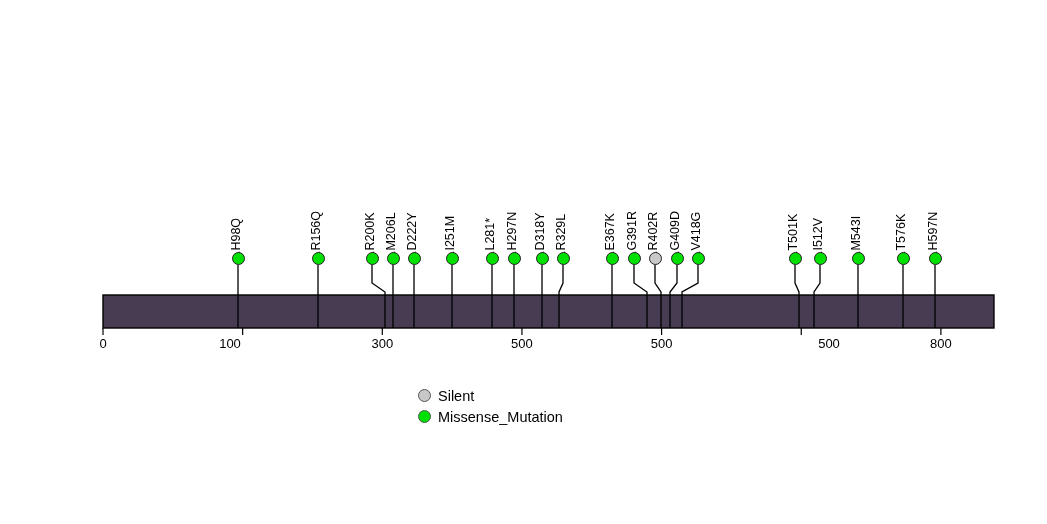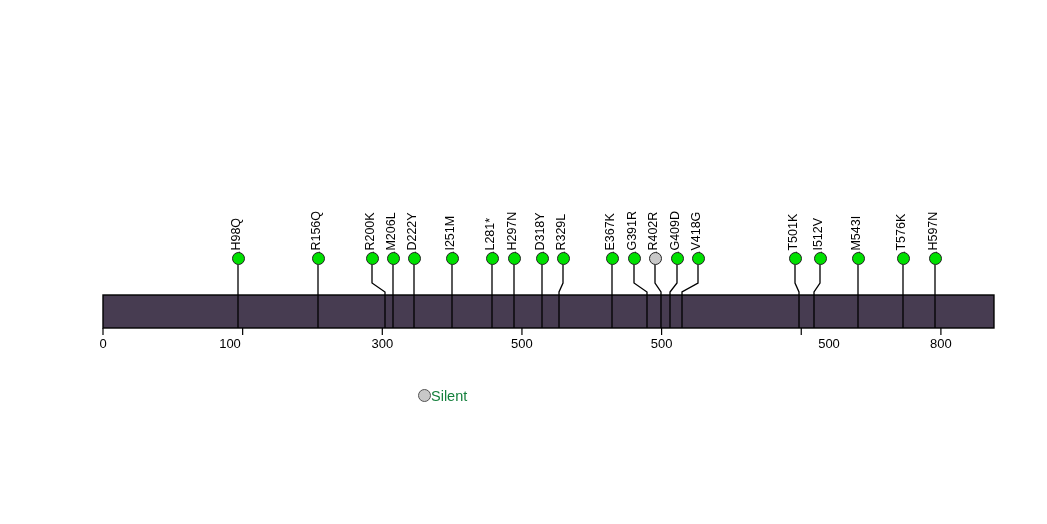--- a/index.html
+++ b/index.html
@@ -59,24 +59,24 @@
   }
   .legend-marker {
     width: 13px;
     height: 13px;
     border-radius: 50%;
     border: 1px solid #555555;
     box-sizing: border-box;
     flex: none;
   }
   .legend-text {
-    margin-left: 0;
+    margin-left: 7px;
     font-family: "Liberation Sans", sans-serif;
     font-size: 14.5px;
-    color: #15803d;
+    color: #000000;
     white-space: nowrap;
   }
 </style>
 </head>
 <body>
 
 <div id="lollipop-plot">
 
   <svg id="plot-svg" width="1047" height="524" style="position:absolute;left:0;top:0;">
       <rect x="103" y="295" width="890.9670000000001" height="33" fill="#473c51" stroke="#000000" stroke-width="1.4"></rect>
@@ -161,15 +161,19 @@
       <div class="axis-tick-label" style="left: 661.6px; top: 336px;">500</div>
       <div class="axis-tick-label" style="left: 829px; top: 336px;">500</div>
       <div class="axis-tick-label" style="left: 940.9px; top: 336px;">800</div>
     </div>
 
   <div id="legend">
       <div class="legend-row">
         <span class="legend-marker" style="background: rgb(200, 200, 200);"></span>
         <span class="legend-text">Silent</span>
       </div>
+      <div class="legend-row">
+        <span class="legend-marker" style="background: rgb(0, 224, 0);"></span>
+        <span class="legend-text">Missense_Mutation</span>
+      </div>
     </div>
 
 </div>
 
 </body></html>

